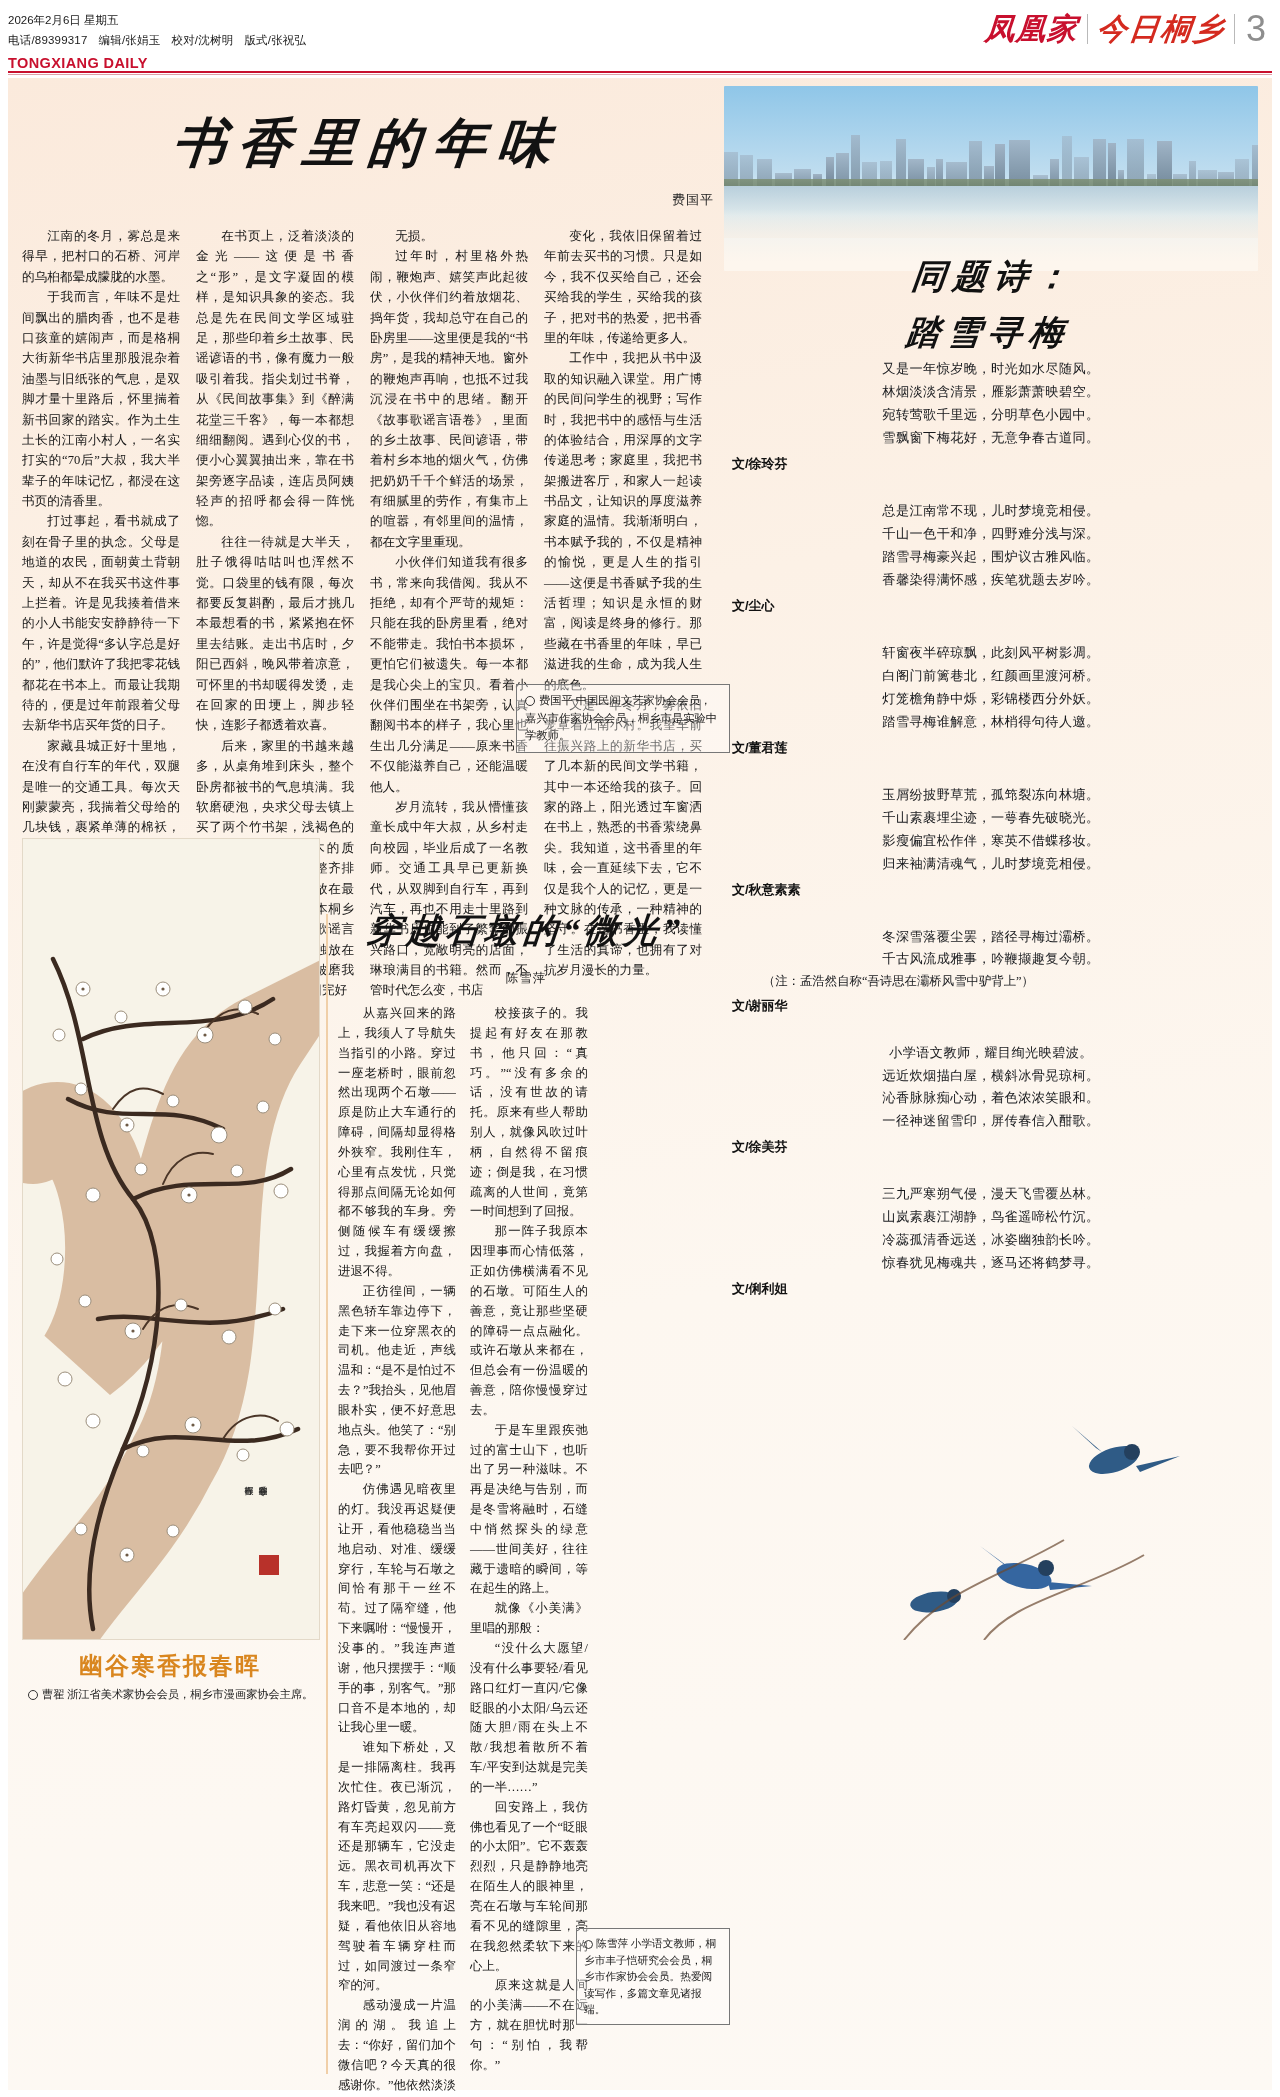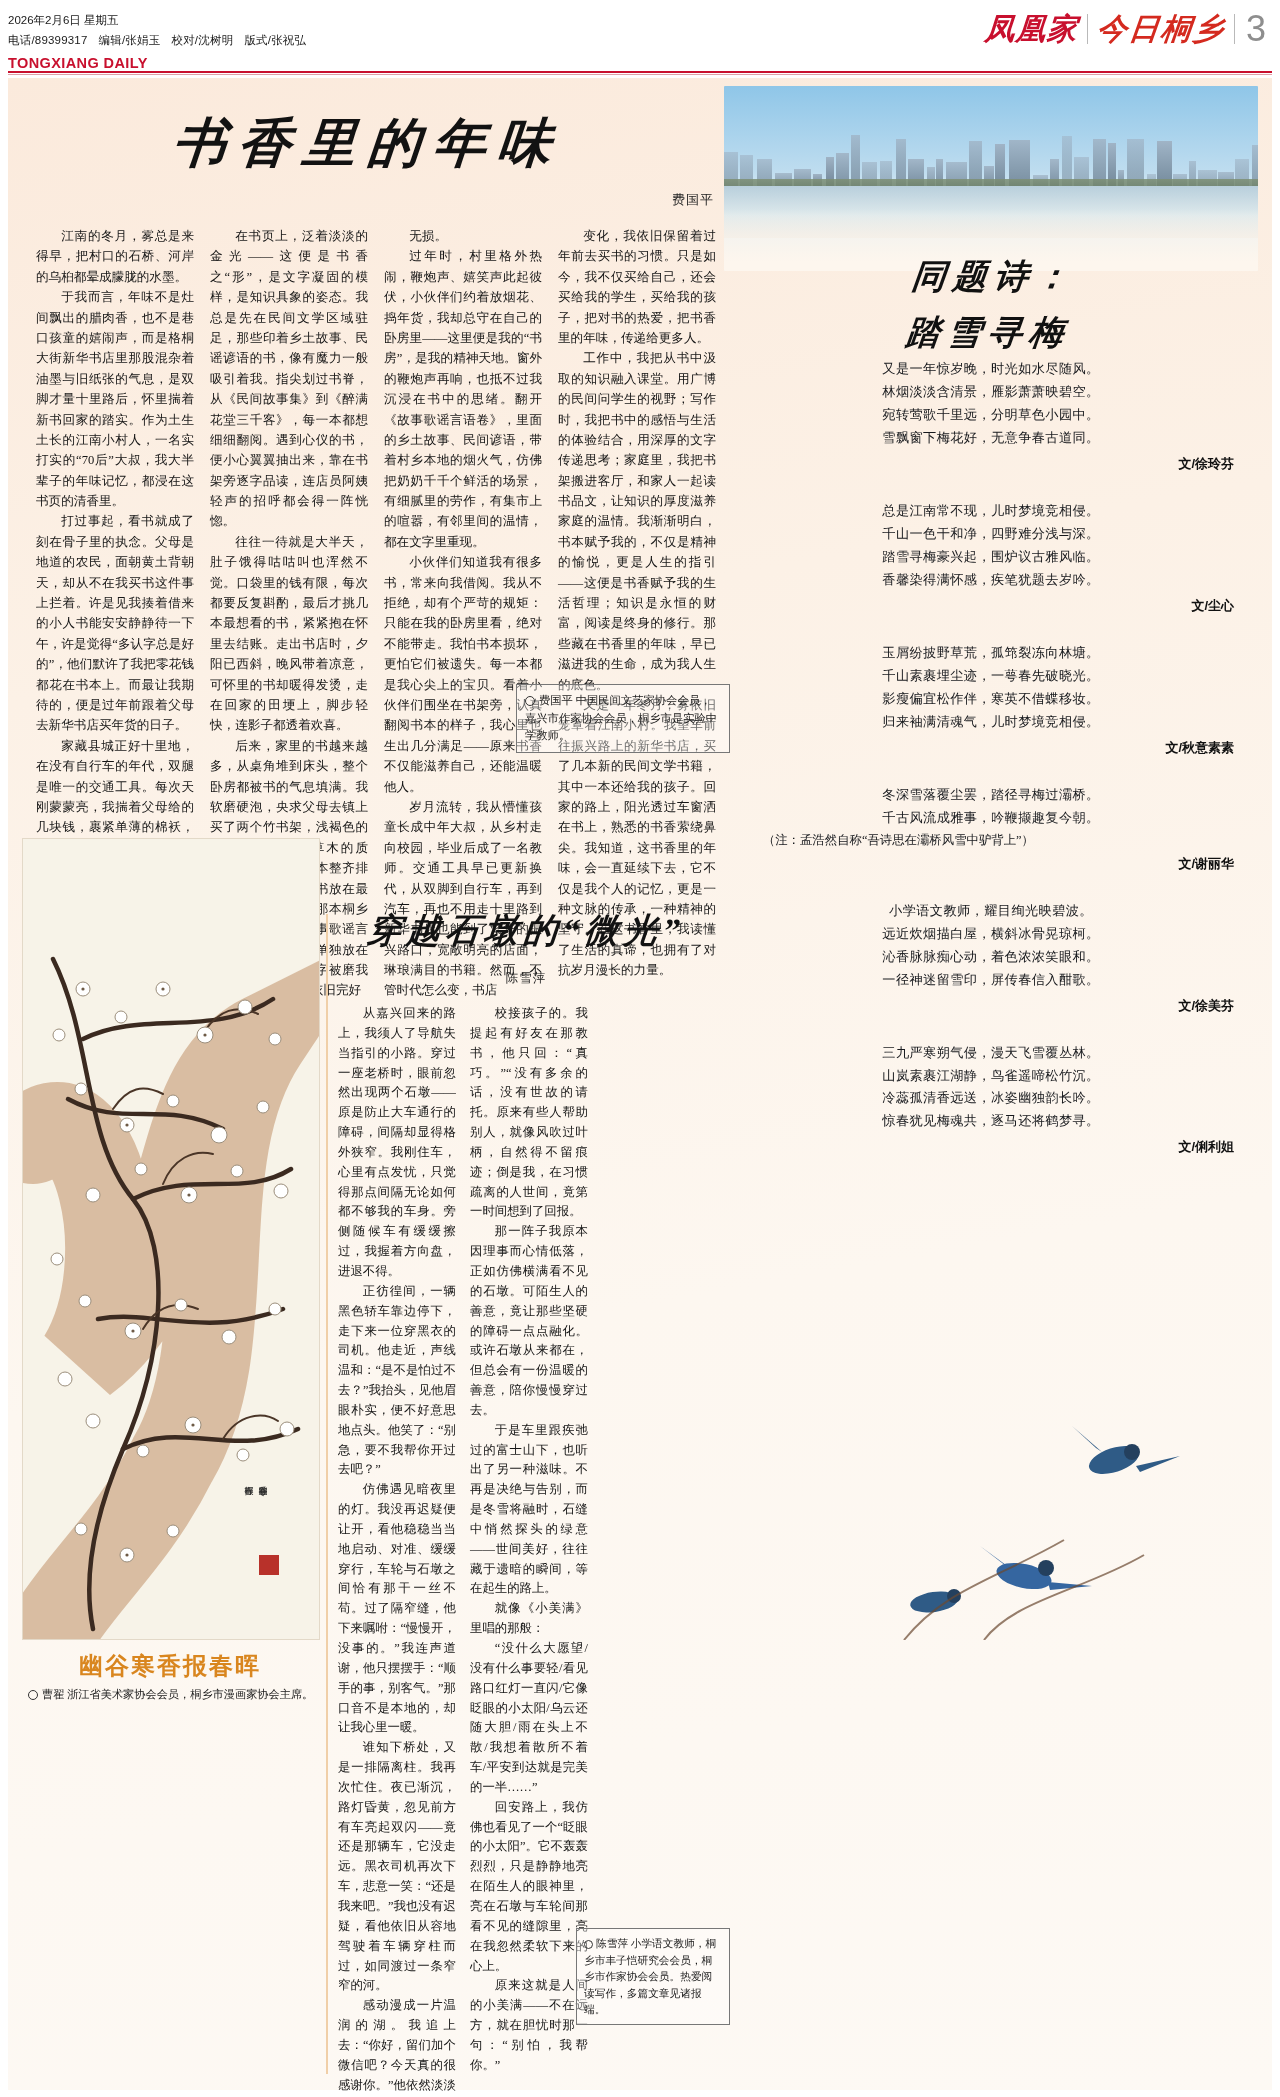--- a/index.html
+++ b/index.html
@@ -31,21 +31,21 @@
   .board{position:absolute;left:8px;top:78px;width:1264px;height:2012px;
          background:linear-gradient(170deg,#fbeadc 0%,#fcf1e6 28%,#fdf7f0 60%,#fdf9f4 100%);}
 
   
   .artA{position:absolute;left:14px;top:8px;width:692px;height:742px;}
   .artA-title{position:absolute;left:0;top:22px;width:692px;text-align:center;
       font-family:"Liberation Serif","DejaVu Serif",serif;font-size:53px;font-weight:bold;color:#121212;
       font-style:italic;letter-spacing:12px;transform:skewX(-5deg);}
   .artA-author{position:absolute;left:0;top:105px;width:692px;text-align:right;font-size:13px;color:#222;letter-spacing:1px;}
 
-  .colwrap{position:absolute;left:14px;top:140px;width:680px;height:600px;
+  .colwrap{position:absolute;left:0;top:140px;width:680px;height:600px;
            display:flex;gap:16px;}
   .col{width:208px;font-family:"Liberation Serif","DejaVu Serif",serif;
        font-size:12.6px;line-height:1.62;color:#151515;text-align:justify;}
   .col p{margin:0;text-indent:2em;}
 
   
   .bylinebox{position:absolute;left:494px;top:598px;width:196px;border:1px solid #777;background:rgba(255,255,255,.35);
      padding:7px 8px;font-family:"Liberation Serif","DejaVu Serif",serif;font-size:11.3px;line-height:1.55;color:#1a1a1a;}
   .bylinebox .dot{display:inline-block;width:8px;height:8px;border:1px solid #333;border-radius:50%;margin-right:4px;
      vertical-align:middle;}
@@ -68,21 +68,21 @@
      font-family:"Liberation Serif","DejaVu Serif",serif;font-weight:bold;color:#111;font-style:italic;
      transform:skewX(-6deg);}
   .side-title .l1{font-size:34px;letter-spacing:7px;display:block;}
   .side-title .l2{font-size:34px;letter-spacing:7px;display:block;margin-top:10px;}
   .poem-list{position:absolute;left:8px;top:272px;width:518px;}
   .poem{margin-bottom:27px;}
   .poem .ln{font-family:"Liberation Serif","DejaVu Serif",serif;font-size:13.2px;line-height:1.74;color:#16181c;
       text-align:center;letter-spacing:.4px;}
   .poem .note{font-family:"Liberation Serif","DejaVu Serif",serif;font-size:12.4px;line-height:1.62;color:#16181c;
       text-align:justify;text-indent:2em;padding:0 6px;}
-  .poem .by{text-align:right;font-size:13px;font-weight:bold;color:#111;margin-top:5px;padding-right:16px;
+  .poem .by{text-align:left;font-size:13px;font-weight:bold;color:#111;margin-top:5px;padding-right:16px;
       font-family:"Liberation Sans",sans-serif;}
 
   
   .birds{position:absolute;left:60px;top:1254px;width:460px;height:300px;}
 
   
   .paintBox{position:absolute;left:14px;top:760px;width:296px;height:880px;}
   .paintFrame{position:absolute;left:0;top:0;width:296px;height:800px;background:#fdfaf4;
      border:1px solid #e3d9c8;overflow:hidden;}
   .paintCaption{position:absolute;left:0;top:812px;width:296px;text-align:center;
@@ -224,20 +224,27 @@
             <div class="by">文/徐玲芬</div>
           </div>
           <div class="poem">
             <div class="ln">总是江南常不现，儿时梦境竞相侵。</div>
             <div class="ln">千山一色干和净，四野难分浅与深。</div>
             <div class="ln">踏雪寻梅豪兴起，围炉议古雅风临。</div>
             <div class="ln">香馨染得满怀感，疾笔犹题去岁吟。</div>
             <div class="by">文/尘心</div>
           </div>
           <div class="poem">
+            <div class="ln">轩窗夜半碎琼飘，此刻风平树影凋。</div>
+            <div class="ln">白阁门前篱巷北，红颜画里渡河桥。</div>
+            <div class="ln">灯笼檐角静中烁，彩锦楼西分外妖。</div>
+            <div class="ln">踏雪寻梅谁解意，林梢得句待人邀。</div>
+            <div class="by">文/董君莲</div>
+          </div>
+          <div class="poem">
             <div class="ln">玉屑纷披野草荒，孤筇裂冻向林塘。</div>
             <div class="ln">千山素裹埋尘迹，一萼春先破晓光。</div>
             <div class="ln">影瘦偏宜松作伴，寒英不借蝶移妆。</div>
             <div class="ln">归来袖满清魂气，儿时梦境竞相侵。</div>
             <div class="by">文/秋意素素</div>
           </div>
           <div class="poem">
             <div class="ln">冬深雪落覆尘罢，踏径寻梅过灞桥。</div>
             <div class="ln">千古风流成雅事，吟鞭撷趣复今朝。</div>
             <div class="note">（注：孟浩然自称“吾诗思在灞桥风雪中驴背上”）</div>

